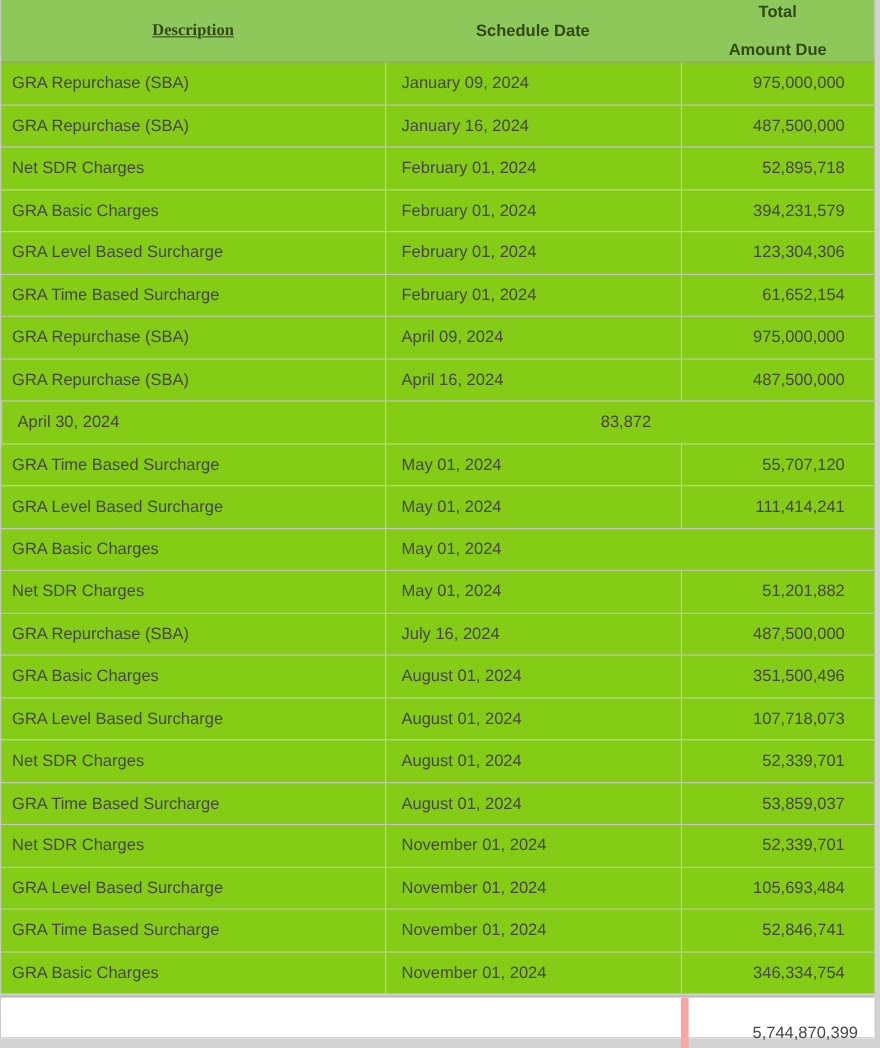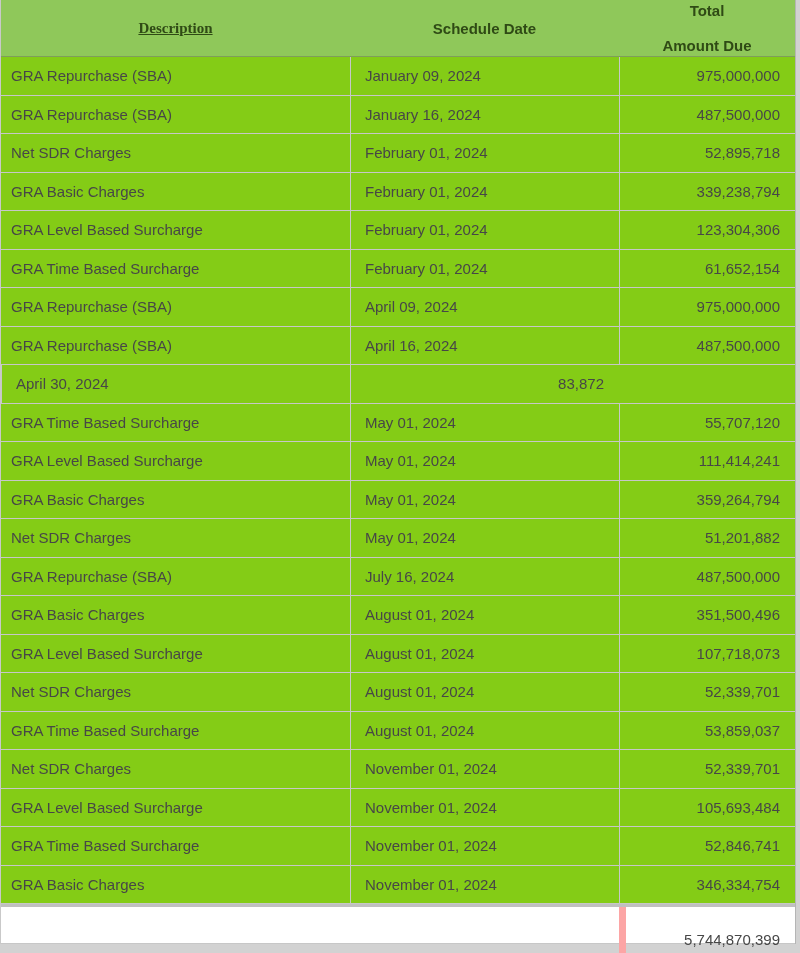--- a/index.html
+++ b/index.html
@@ -56,21 +56,21 @@
   }
   .cell {
     display: flex;
     align-items: center;
     height: 100%;
     overflow: hidden;
     white-space: nowrap;
   }
   .cell.desc   { padding-left: 10px; }
   .cell.date   { padding-left: 14px; border-left: 1px solid #c7c7c7; }
-  .cell.amount { justify-content: flex-end; padding-right: 15px; border-left: 1px solid #c7c7c7; }
+  .cell.amount { justify-content: flex-end; padding-right: 27px; border-left: 1px solid #c7c7c7; }
   
   .total-row {
     display: grid;
     grid-template-columns: 618px 176px;
     height: 40px;
     background: #ffffff;
     border-top: 3px solid #c0c0c0;
     border-bottom: 1px solid #c7c7c7;
     color: var(--row-text, #474747);
     font-size: 15px;
@@ -118,21 +118,21 @@
 
     <div class="row">
       <div class="cell desc">Net SDR Charges</div>
       <div class="cell date">February 01, 2024</div>
       <div class="cell amount">52,895,718</div>
     </div>
 
     <div class="row">
       <div class="cell desc">GRA Basic Charges</div>
       <div class="cell date">February 01, 2024</div>
-      <div class="cell amount">339,238,794</div>
+      <div class="cell amount">394,231,579</div>
     </div>
 
     <div class="row">
       <div class="cell desc">GRA Level Based Surcharge</div>
       <div class="cell date">February 01, 2024</div>
       <div class="cell amount">123,304,306</div>
     </div>
 
     <div class="row">
       <div class="cell desc">GRA Time Based Surcharge</div>
@@ -165,21 +165,20 @@
 
     <div class="row">
       <div class="cell desc">GRA Level Based Surcharge</div>
       <div class="cell date">May 01, 2024</div>
       <div class="cell amount">111,414,241</div>
     </div>
 
     <div class="row">
       <div class="cell desc">GRA Basic Charges</div>
       <div class="cell date">May 01, 2024</div>
-      <div class="cell amount">359,264,794</div>
     </div>
 
     <div class="row">
       <div class="cell desc">Net SDR Charges</div>
       <div class="cell date">May 01, 2024</div>
       <div class="cell amount">51,201,882</div>
     </div>
 
     <div class="row">
       <div class="cell desc">GRA Repurchase (SBA)</div>

